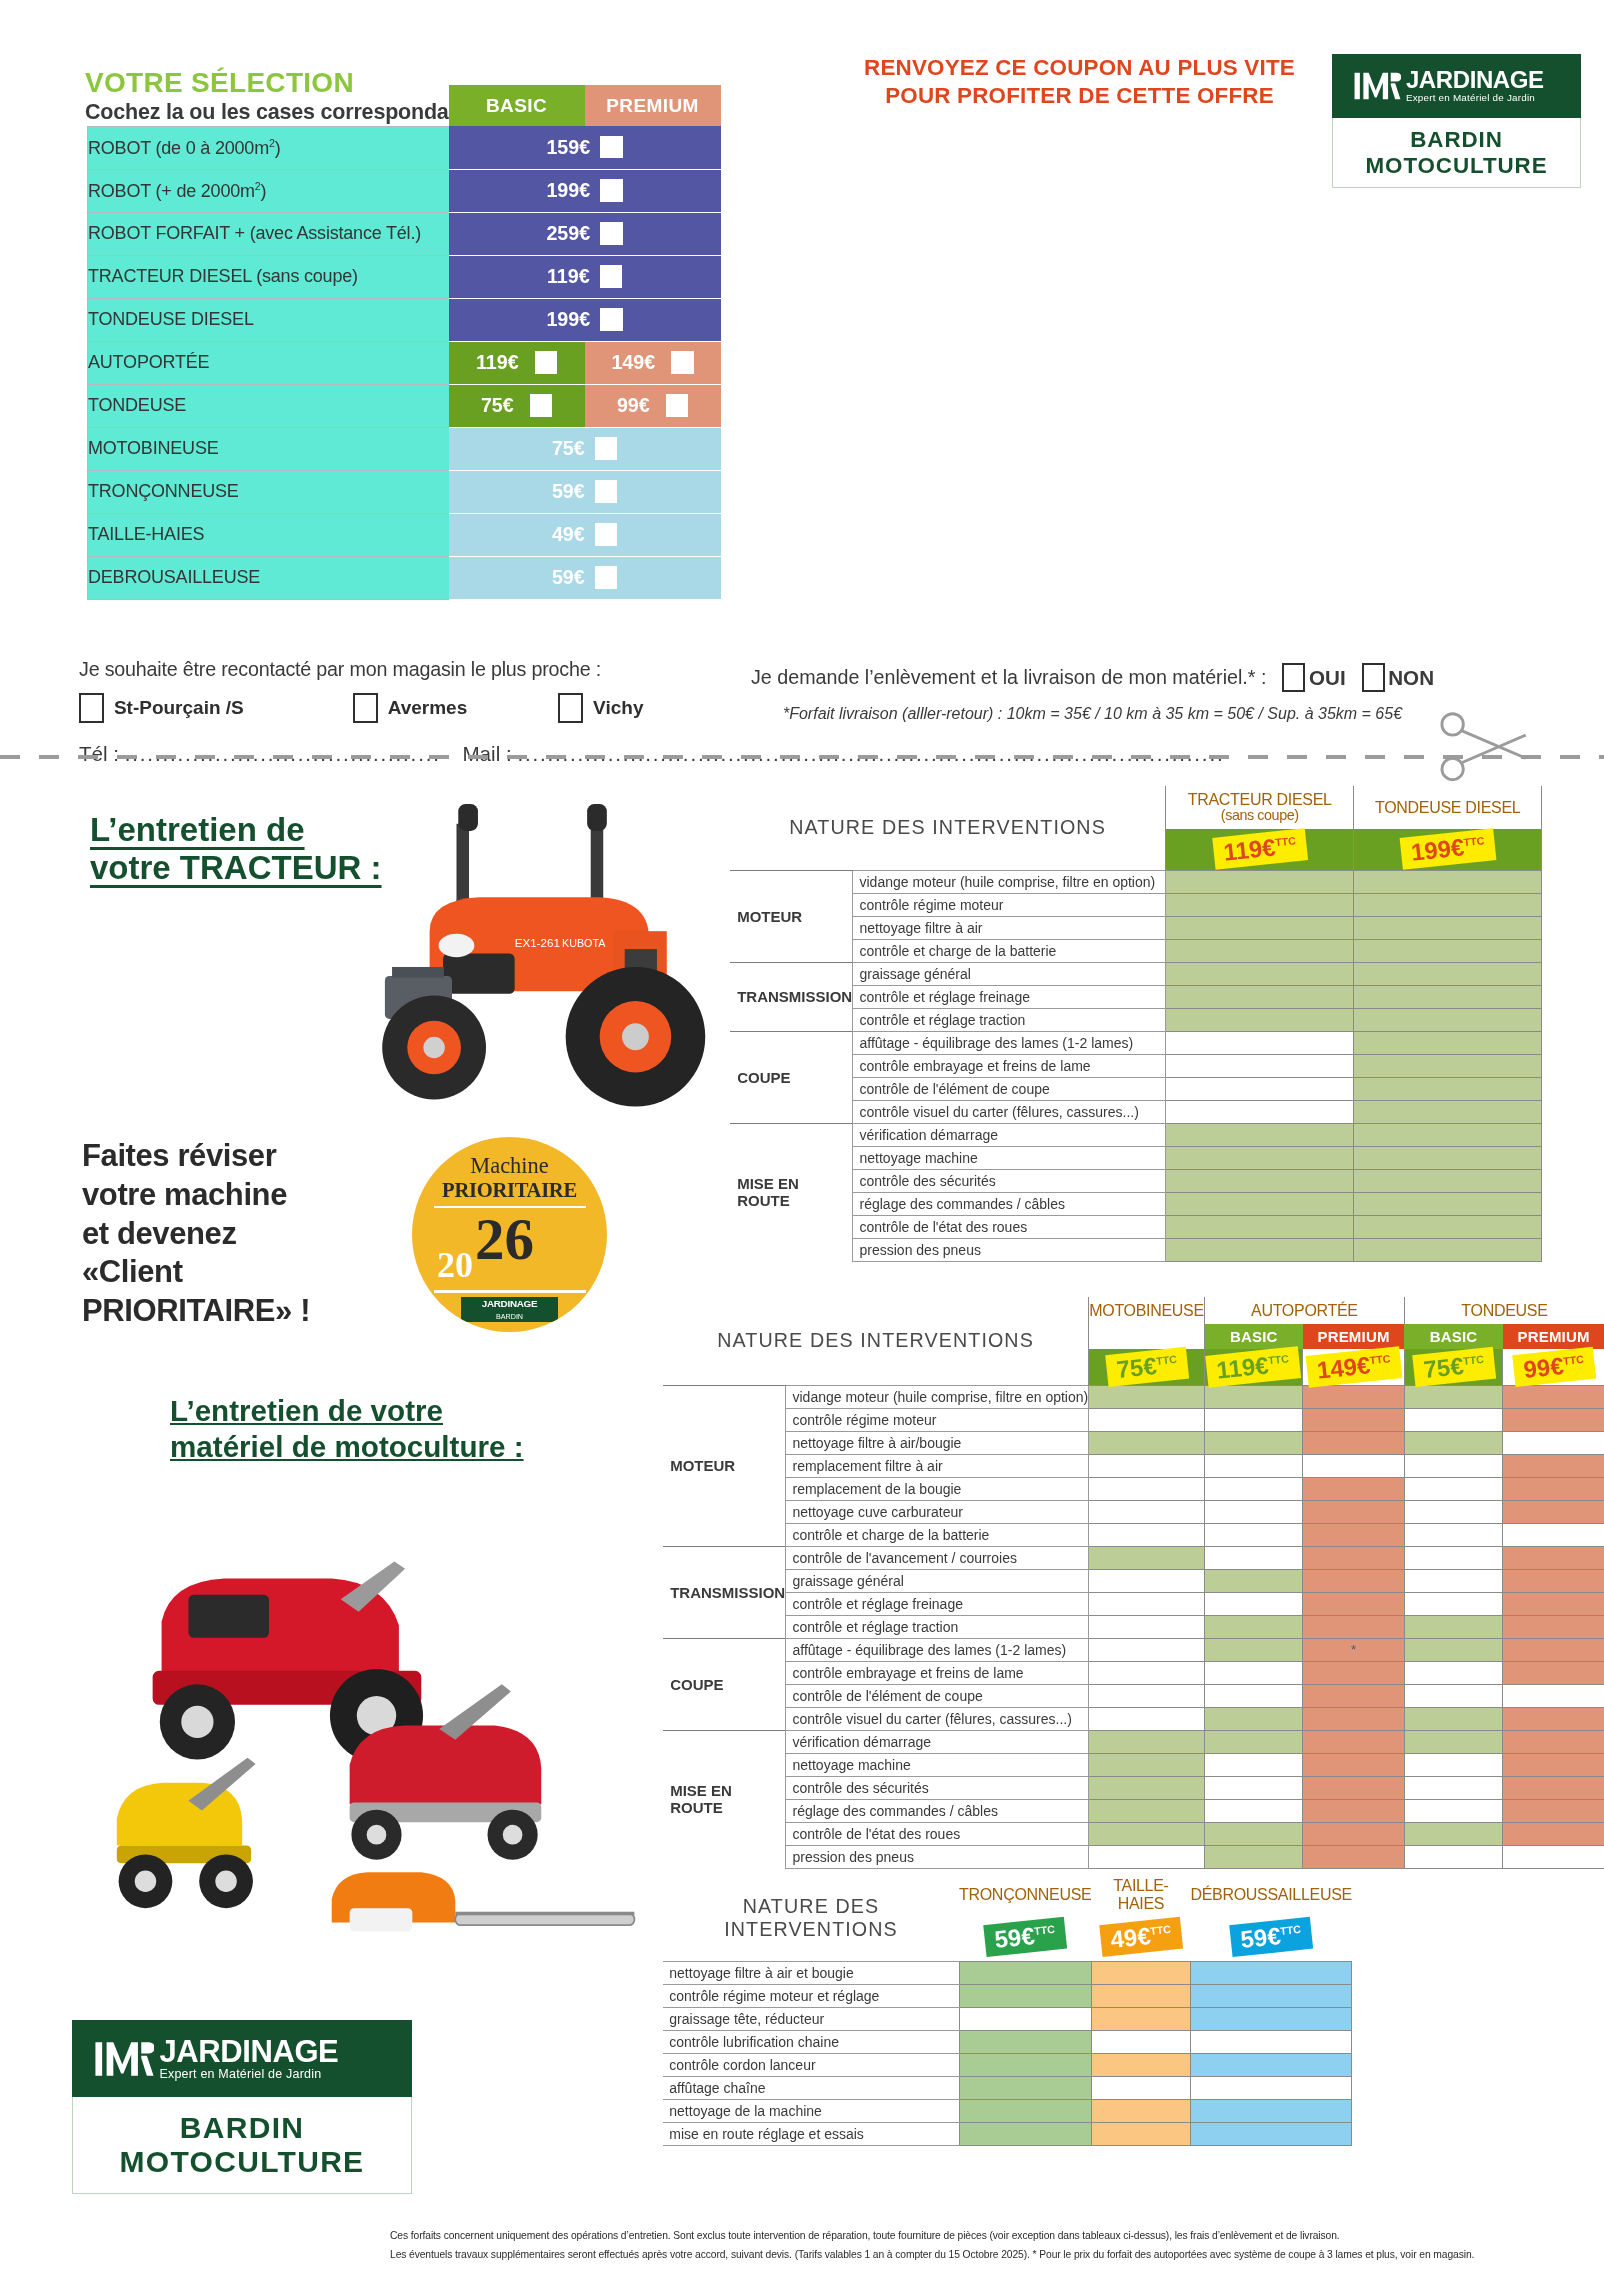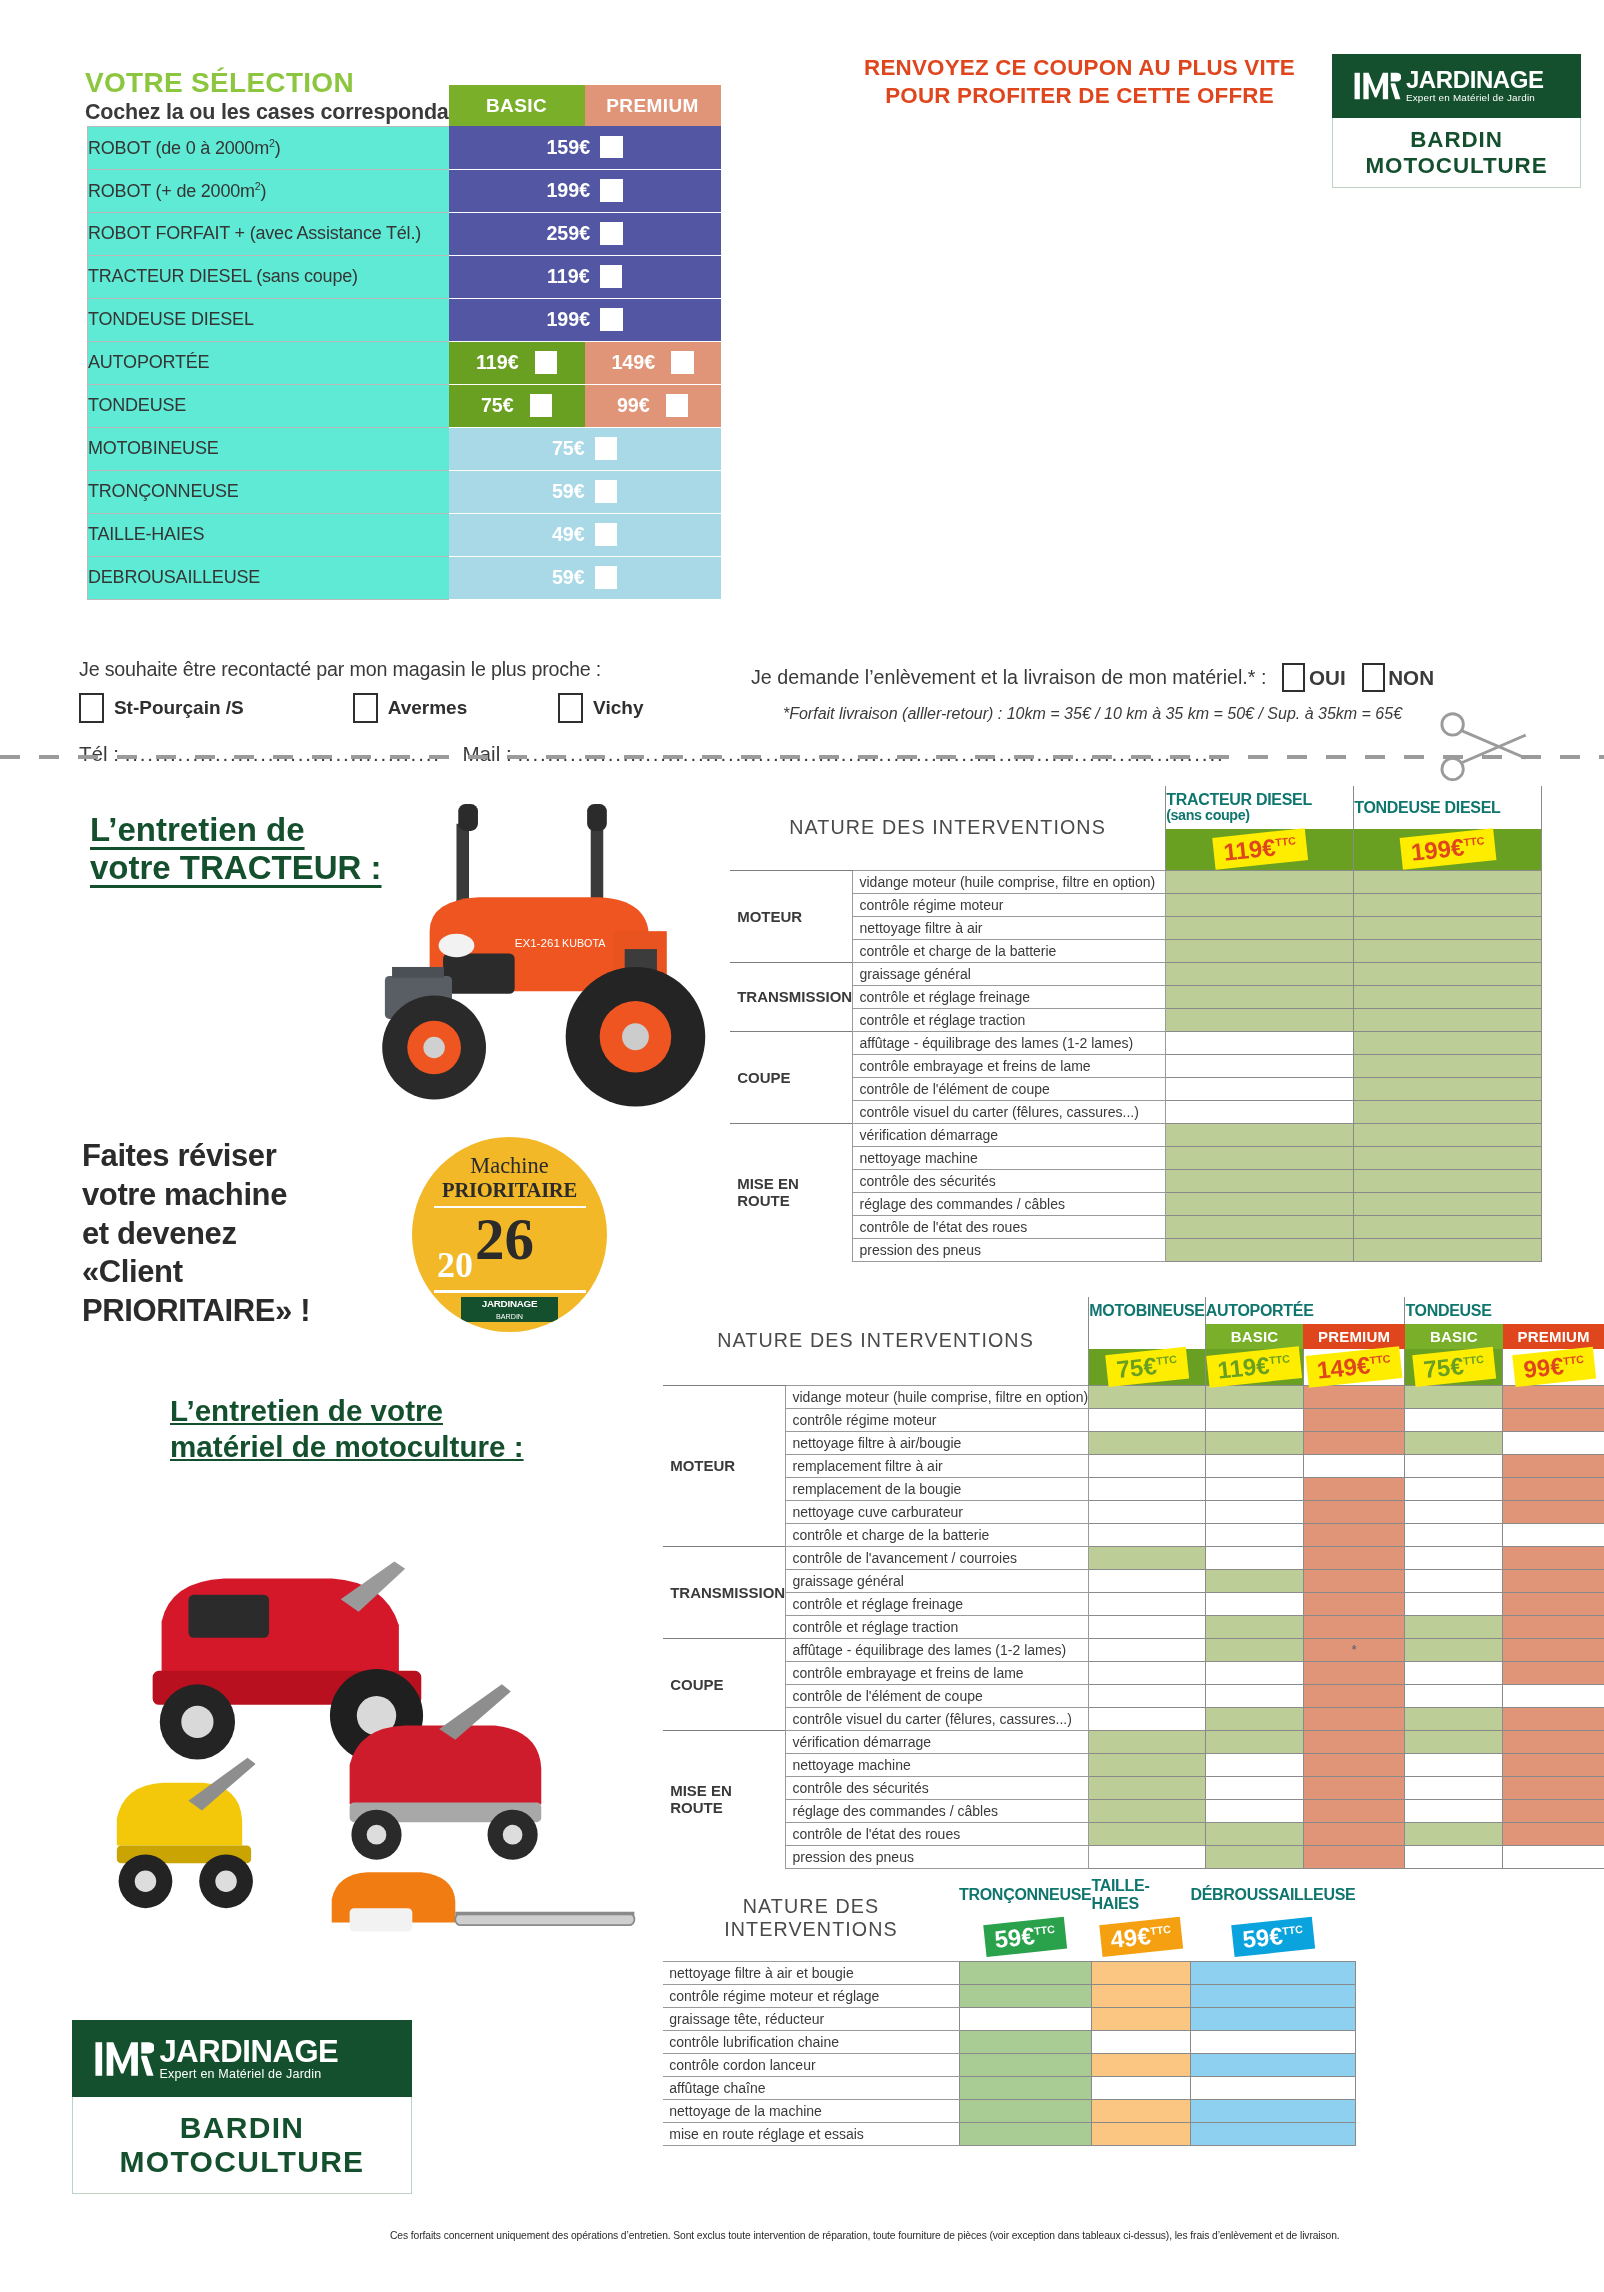--- a/index.html
+++ b/index.html
@@ -139,21 +139,21 @@
          border:0.9px solid #9a9a9a; border-right:0.9px solid #9a9a9a; white-space:nowrap;}
   .cell { border:0.9px solid #8a8a8a; }
   .cell.g { background:#bdcd97; }
   .cell.r { background:#e09478; }
   .cell.w { background:#ffffff; }
   .cell.g2 { background:#a8cc94; }
   .cell.o2 { background:#fac682; }
   .cell.b2 { background:#8dd0f0; }
   .star { text-align:center; font-size:13.4px; color:#4a5a6a; }
 
-  .colhdr { font-weight:bold; font-size:16px; color:#0f766e;
+  .colhdr { text-align:center; font-weight:normal; font-size:16px; color:#a16207;
             border-left:0.9px solid #8a8a8a; border-right:0.9px solid #8a8a8a; vertical-align:middle;
             line-height:1.1; letter-spacing:-0.3px;}
   .colhdr small { font-size:14.3px; display:block; letter-spacing:-0.4px;}
   .pricebar { position:relative; height:48px; border-left:0.9px solid #8a8a8a; border-right:0.9px solid #8a8a8a;}
   .pricebar.green { background:#6aa022; }
   .pricebar.plain { background:#ffffff; }
   .tag {
     position:absolute; left:50%; top:50%; transform:translate(-50%,-50%) rotate(-6deg);
     padding:3.6px 9.9px 4.5px; font-weight:bold; font-size:24px; white-space:nowrap; line-height:1;
   }
@@ -905,16 +905,17 @@
       </div>
     </div>
     <div class="bl-bot">
       <div>BARDIN</div>
       <div>MOTOCULTURE</div>
     </div>
   </div>
 
   <div class="footnote">
     <div>Ces forfaits concernent uniquement des opérations d’entretien. Sont exclus toute intervention de réparation, toute fourniture de pièces (voir exception dans tableaux ci-dessus), les frais d’enlèvement et de livraison.</div>
+    <div>Les éventuels travaux supplémentaires seront effectués après votre accord, suivant devis. (Tarifs valables 1 an à compter du 15 Octobre 2025). * Pour le prix du forfait des autoportées avec système de coupe à 3 lames et plus, voir en magasin.</div>
   </div>
 
 </div>
 
 
 </body></html>

